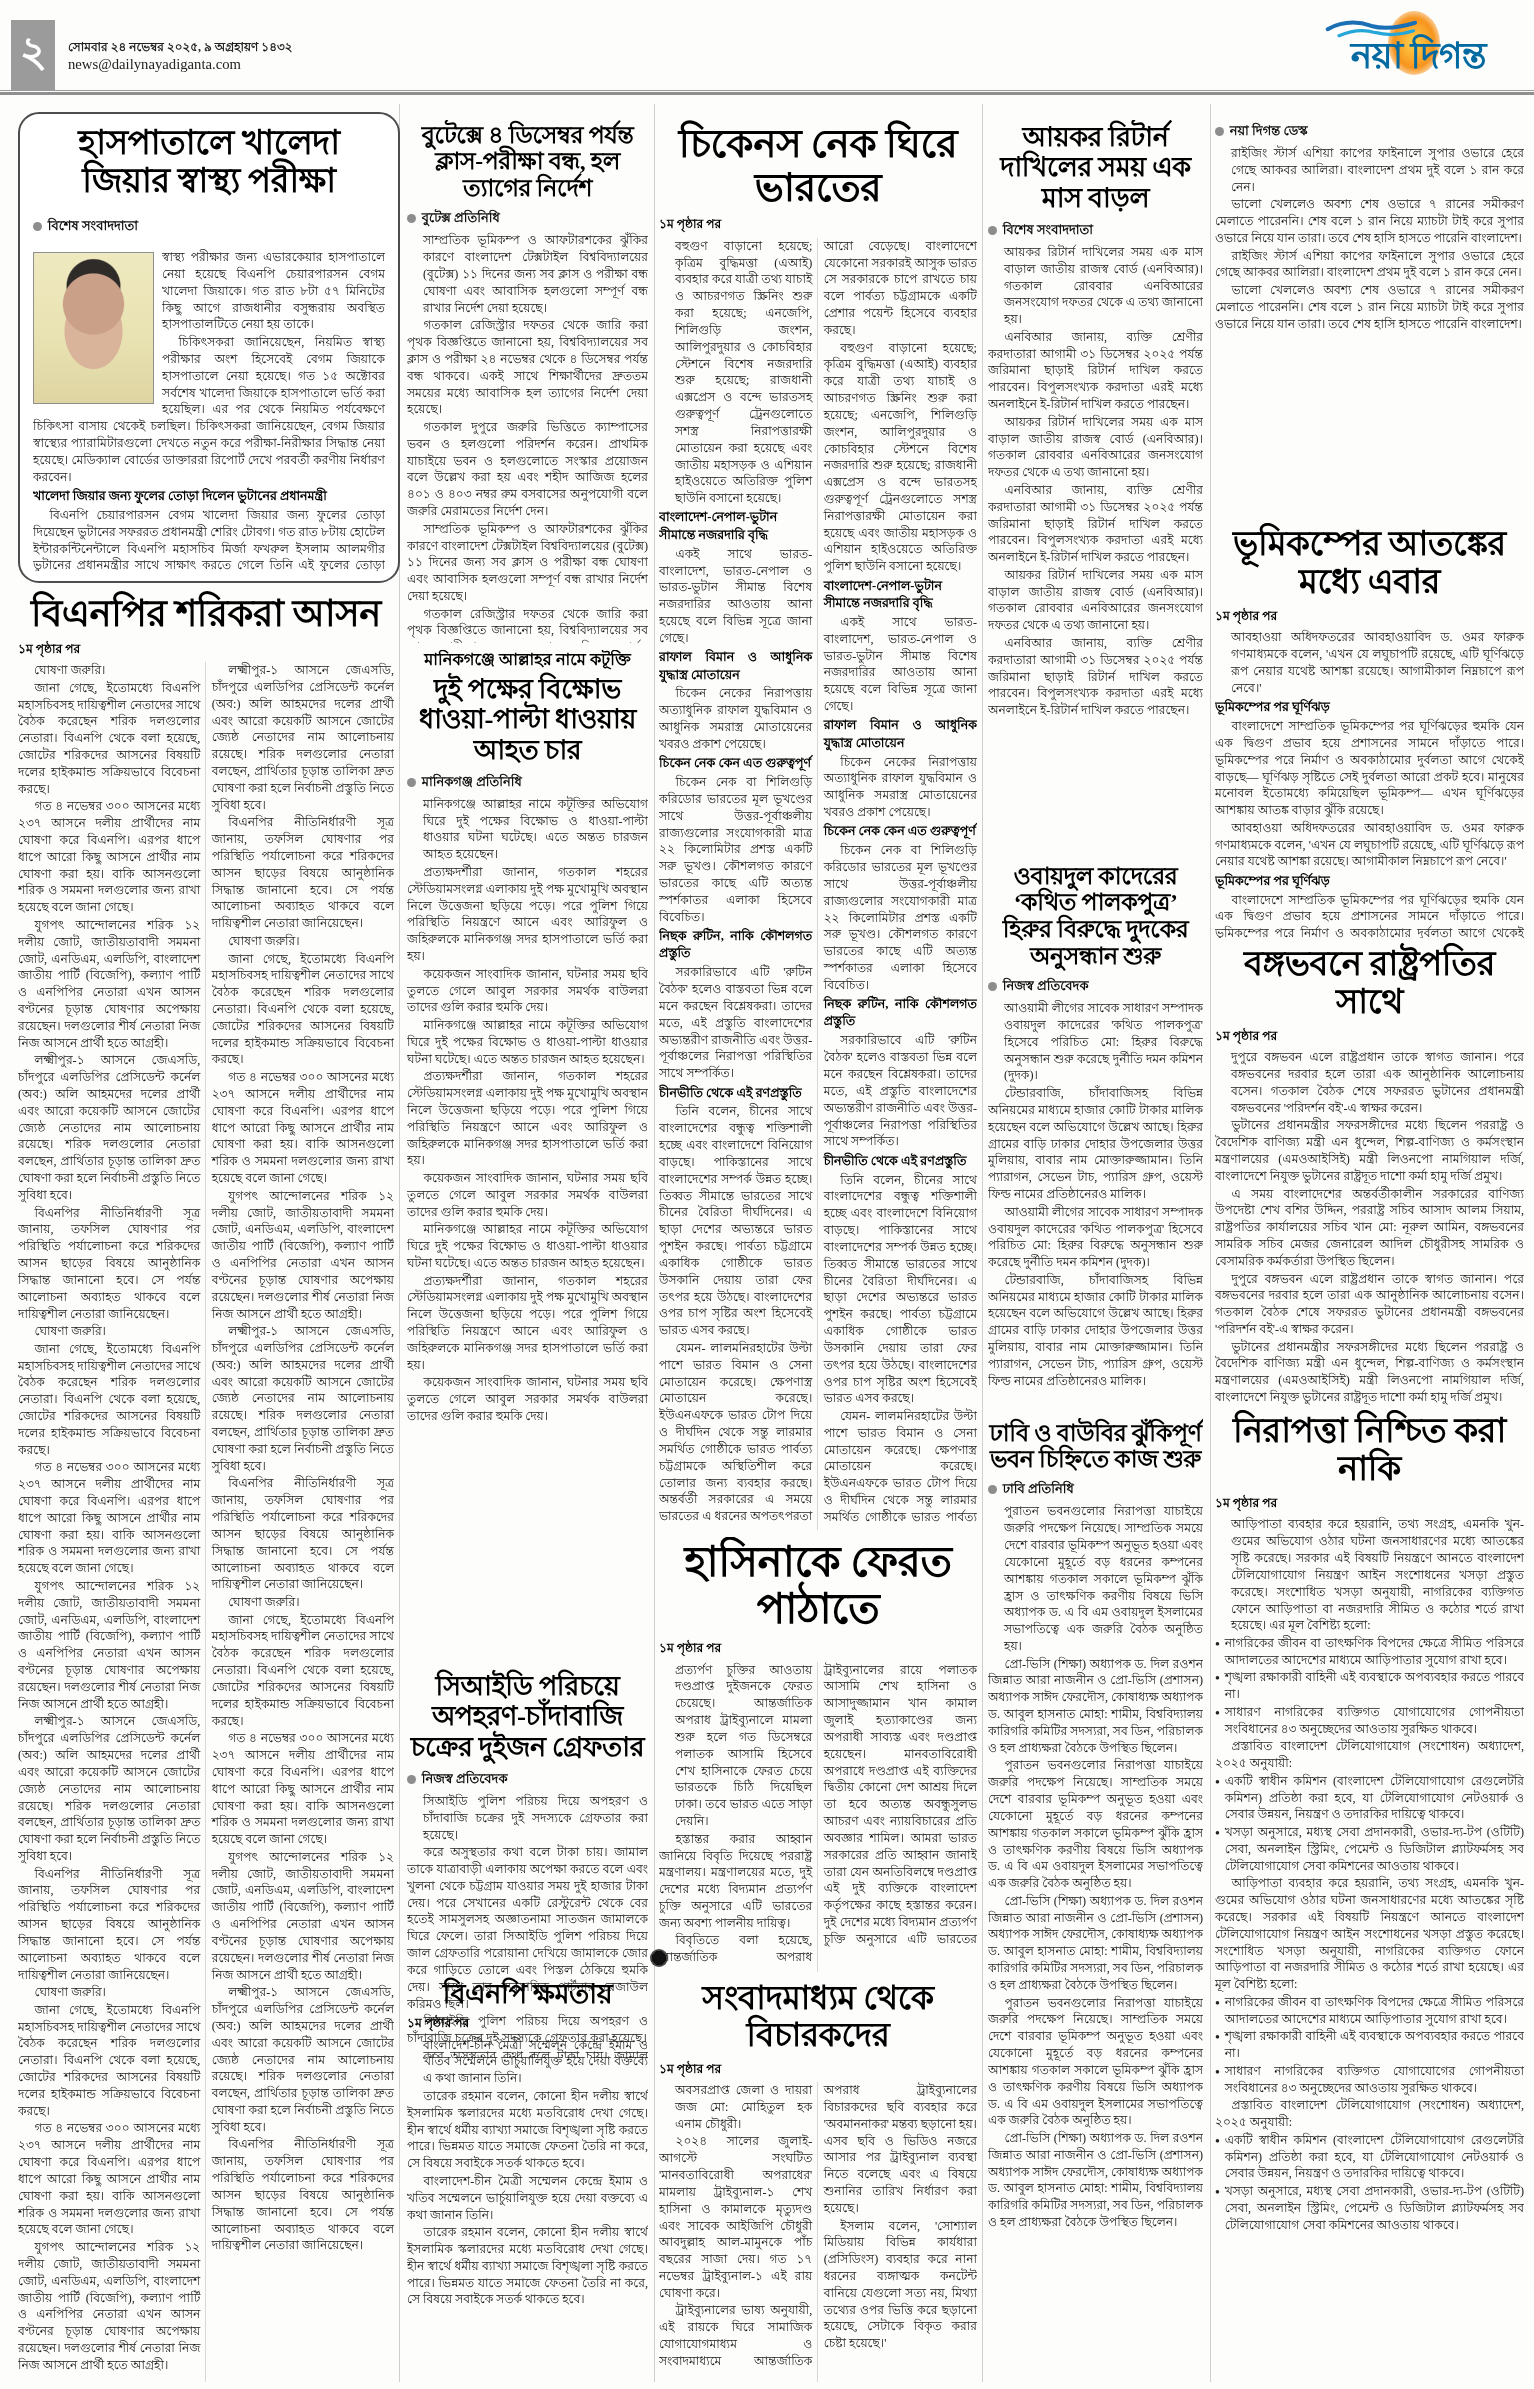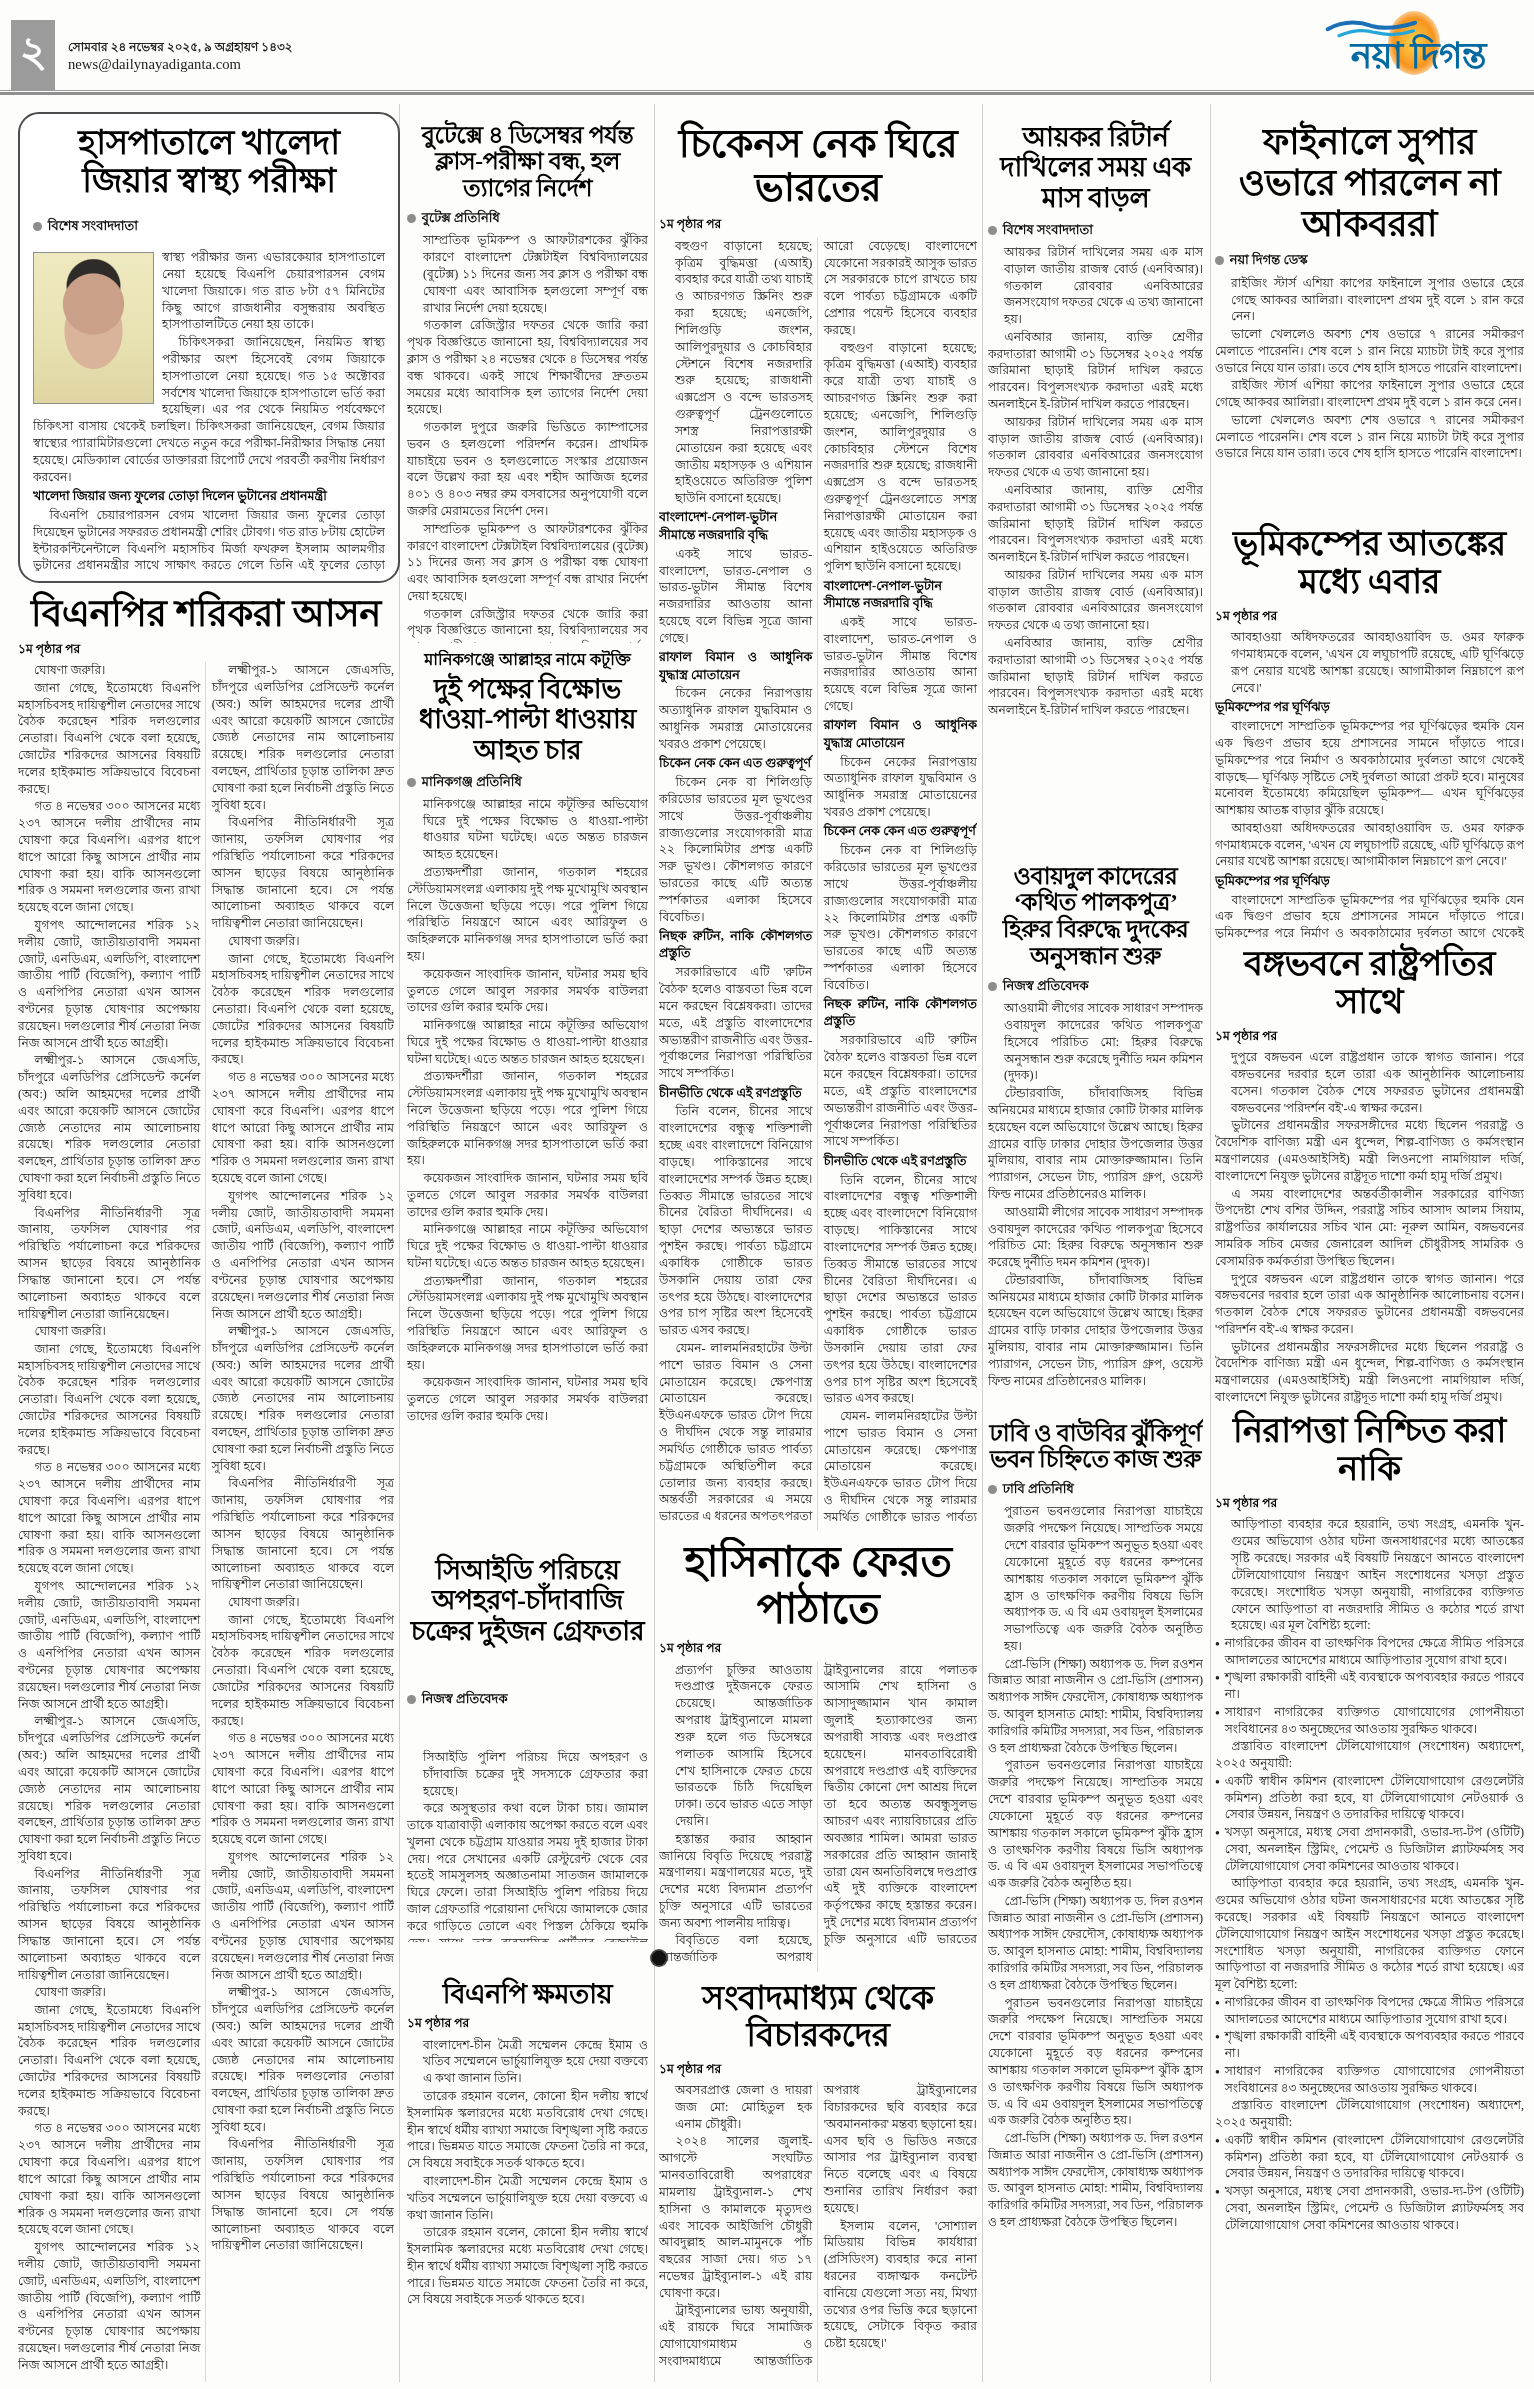--- a/index.html
+++ b/index.html
@@ -154,21 +154,21 @@
         <p>প্রত্যক্ষদর্শীরা জানান, গতকাল শহরের স্টেডিয়ামসংলগ্ন এলাকায় দুই পক্ষ মুখোমুখি অবস্থান নিলে উত্তেজনা ছড়িয়ে পড়ে। পরে পুলিশ গিয়ে পরিস্থিতি নিয়ন্ত্রণে আনে এবং আরিফুল ও জহিরুলকে মানিকগঞ্জ সদর হাসপাতালে ভর্তি করা হয়।</p>
         <p>কয়েকজন সাংবাদিক জানান, ঘটনার সময় ছবি তুলতে গেলে আবুল সরকার সমর্থক বাউলরা তাদের গুলি করার হুমকি দেয়।</p>
         <p>মানিকগঞ্জে আল্লাহর নামে কটূক্তির অভিযোগ ঘিরে দুই পক্ষের বিক্ষোভ ও ধাওয়া-পাল্টা ধাওয়ার ঘটনা ঘটেছে। এতে অন্তত চারজন আহত হয়েছেন।</p>
         <p>প্রত্যক্ষদর্শীরা জানান, গতকাল শহরের স্টেডিয়ামসংলগ্ন এলাকায় দুই পক্ষ মুখোমুখি অবস্থান নিলে উত্তেজনা ছড়িয়ে পড়ে। পরে পুলিশ গিয়ে পরিস্থিতি নিয়ন্ত্রণে আনে এবং আরিফুল ও জহিরুলকে মানিকগঞ্জ সদর হাসপাতালে ভর্তি করা হয়।</p>
         <p>কয়েকজন সাংবাদিক জানান, ঘটনার সময় ছবি তুলতে গেলে আবুল সরকার সমর্থক বাউলরা তাদের গুলি করার হুমকি দেয়।</p>
         <p>মানিকগঞ্জে আল্লাহর নামে কটূক্তির অভিযোগ ঘিরে দুই পক্ষের বিক্ষোভ ও ধাওয়া-পাল্টা ধাওয়ার ঘটনা ঘটেছে। এতে অন্তত চারজন আহত হয়েছেন।</p>
         <p>প্রত্যক্ষদর্শীরা জানান, গতকাল শহরের স্টেডিয়ামসংলগ্ন এলাকায় দুই পক্ষ মুখোমুখি অবস্থান নিলে উত্তেজনা ছড়িয়ে পড়ে। পরে পুলিশ গিয়ে পরিস্থিতি নিয়ন্ত্রণে আনে এবং আরিফুল ও জহিরুলকে মানিকগঞ্জ সদর হাসপাতালে ভর্তি করা হয়।</p>
         <p>কয়েকজন সাংবাদিক জানান, ঘটনার সময় ছবি তুলতে গেলে আবুল সরকার সমর্থক বাউলরা তাদের গুলি করার হুমকি দেয়।</p>
       </div>
     </div>
-  <div class="article" style="left:407px;top:1553px;width:241px;height:389px;gap:36px;">
+  <div class="article" style="left:407px;top:1669px;width:241px;height:389px;">
       <div class="headline" style="font-size: 27px;">সিআইডি পরিচয়ে অপহরণ-চাঁদাবাজি চক্রের দুইজন গ্রেফতার</div>
       <div class="byline">
         <span class="dot"></span>
         <span>নিজস্ব প্রতিবেদক</span>
       </div>
       <div class="body">
         <p class="lead">সিআইডি পুলিশ পরিচয় দিয়ে অপহরণ ও চাঁদাবাজি চক্রের দুই সদস্যকে গ্রেফতার করা হয়েছে।</p>
         <p>করে অসুস্থতার কথা বলে টাকা চায়। জামাল তাকে যাত্রাবাড়ী এলাকায় অপেক্ষা করতে বলে এবং খুলনা থেকে চট্টগ্রাম যাওয়ার সময় দুই হাজার টাকা দেয়। পরে সেখানের একটি রেস্টুরেন্ট থেকে বের হতেই সামসুলসহ অজ্ঞাতনামা সাতজন জামালকে ঘিরে ফেলে। তারা সিআইডি পুলিশ পরিচয় দিয়ে জাল গ্রেফতারি পরোয়ানা দেখিয়ে জামালকে জোর করে গাড়িতে তোলে এবং পিস্তল ঠেকিয়ে হুমকি দেয়। সাথে তার ব্যবসায়িক পার্টনার রেজাউল করিমও ছিল।</p>
         <p>সিআইডি পুলিশ পরিচয় দিয়ে অপহরণ ও চাঁদাবাজি চক্রের দুই সদস্যকে গ্রেফতার করা হয়েছে।</p>
         <p>করে অসুস্থতার কথা বলে টাকা চায়। জামাল তাকে যাত্রাবাড়ী এলাকায় অপেক্ষা করতে বলে এবং খুলনা থেকে চট্টগ্রাম যাওয়ার সময় দুই হাজার টাকা দেয়। পরে সেখানের একটি রেস্টুরেন্ট থেকে বের হতেই সামসুলসহ অজ্ঞাতনামা সাতজন জামালকে ঘিরে ফেলে। তারা সিআইডি পুলিশ পরিচয় দিয়ে জাল গ্রেফতারি পরোয়ানা দেখিয়ে জামালকে জোর করে গাড়িতে তোলে এবং পিস্তল ঠেকিয়ে হুমকি দেয়। সাথে তার ব্যবসায়িক পার্টনার রেজাউল করিমও ছিল।</p>
@@ -270,21 +270,20 @@
       <div class="body">
         <p class="lead">পুরাতন ভবনগুলোর নিরাপত্তা যাচাইয়ে জরুরি পদক্ষেপ নিয়েছে। সাম্প্রতিক সময়ে দেশে বারবার ভূমিকম্প অনুভূত হওয়া এবং যেকোনো মুহূর্তে বড় ধরনের কম্পনের আশঙ্কায় গতকাল সকালে ভূমিকম্প ঝুঁকি হ্রাস ও তাৎক্ষণিক করণীয় বিষয়ে ভিসি অধ্যাপক ড. এ বি এম ওবায়দুল ইসলামের সভাপতিত্বে এক জরুরি বৈঠক অনুষ্ঠিত হয়।</p>
         <p>প্রো-ভিসি (শিক্ষা) অধ্যাপক ড. দিল রওশন জিন্নাত আরা নাজনীন ও প্রো-ভিসি (প্রশাসন) অধ্যাপক সাঈদ ফেরদৌস, কোষাধ্যক্ষ অধ্যাপক ড. আবুল হাসনাত মোহা: শামীম, বিশ্ববিদ্যালয় কারিগরি কমিটির সদস্যরা, সব ডিন, পরিচালক ও হল প্রাধ্যক্ষরা বৈঠকে উপস্থিত ছিলেন।</p>
         <p>পুরাতন ভবনগুলোর নিরাপত্তা যাচাইয়ে জরুরি পদক্ষেপ নিয়েছে। সাম্প্রতিক সময়ে দেশে বারবার ভূমিকম্প অনুভূত হওয়া এবং যেকোনো মুহূর্তে বড় ধরনের কম্পনের আশঙ্কায় গতকাল সকালে ভূমিকম্প ঝুঁকি হ্রাস ও তাৎক্ষণিক করণীয় বিষয়ে ভিসি অধ্যাপক ড. এ বি এম ওবায়দুল ইসলামের সভাপতিত্বে এক জরুরি বৈঠক অনুষ্ঠিত হয়।</p>
         <p>প্রো-ভিসি (শিক্ষা) অধ্যাপক ড. দিল রওশন জিন্নাত আরা নাজনীন ও প্রো-ভিসি (প্রশাসন) অধ্যাপক সাঈদ ফেরদৌস, কোষাধ্যক্ষ অধ্যাপক ড. আবুল হাসনাত মোহা: শামীম, বিশ্ববিদ্যালয় কারিগরি কমিটির সদস্যরা, সব ডিন, পরিচালক ও হল প্রাধ্যক্ষরা বৈঠকে উপস্থিত ছিলেন।</p>
         <p>পুরাতন ভবনগুলোর নিরাপত্তা যাচাইয়ে জরুরি পদক্ষেপ নিয়েছে। সাম্প্রতিক সময়ে দেশে বারবার ভূমিকম্প অনুভূত হওয়া এবং যেকোনো মুহূর্তে বড় ধরনের কম্পনের আশঙ্কায় গতকাল সকালে ভূমিকম্প ঝুঁকি হ্রাস ও তাৎক্ষণিক করণীয় বিষয়ে ভিসি অধ্যাপক ড. এ বি এম ওবায়দুল ইসলামের সভাপতিত্বে এক জরুরি বৈঠক অনুষ্ঠিত হয়।</p>
         <p>প্রো-ভিসি (শিক্ষা) অধ্যাপক ড. দিল রওশন জিন্নাত আরা নাজনীন ও প্রো-ভিসি (প্রশাসন) অধ্যাপক সাঈদ ফেরদৌস, কোষাধ্যক্ষ অধ্যাপক ড. আবুল হাসনাত মোহা: শামীম, বিশ্ববিদ্যালয় কারিগরি কমিটির সদস্যরা, সব ডিন, পরিচালক ও হল প্রাধ্যক্ষরা বৈঠকে উপস্থিত ছিলেন।</p>
       </div>
     </div>
   <div class="article" style="left:1215px;top:120px;width:309px;height:397px;">
-      <div class="headline" style="font-size: 36px;">ফাইনালে সুপার ওভারে পারলেন না আকবররা</div>
       <div class="byline">
         <span class="dot"></span>
         <span>নয়া দিগন্ত ডেস্ক</span>
       </div>
       <div class="body">
         <p class="lead">রাইজিং স্টার্স এশিয়া কাপের ফাইনালে সুপার ওভারে হেরে গেছে আকবর আলিরা। বাংলাদেশ প্রথম দুই বলে ১ রান করে নেন।</p>
         <p>ভালো খেললেও অবশ্য শেষ ওভারে ৭ রানের সমীকরণ মেলাতে পারেননি। শেষ বলে ১ রান নিয়ে ম্যাচটা টাই করে সুপার ওভারে নিয়ে যান তারা। তবে শেষ হাসি হাসতে পারেনি বাংলাদেশ।</p>
         <p>রাইজিং স্টার্স এশিয়া কাপের ফাইনালে সুপার ওভারে হেরে গেছে আকবর আলিরা। বাংলাদেশ প্রথম দুই বলে ১ রান করে নেন।</p>
         <p>ভালো খেললেও অবশ্য শেষ ওভারে ৭ রানের সমীকরণ মেলাতে পারেননি। শেষ বলে ১ রান নিয়ে ম্যাচটা টাই করে সুপার ওভারে নিয়ে যান তারা। তবে শেষ হাসি হাসতে পারেনি বাংলাদেশ।</p>
       </div>

